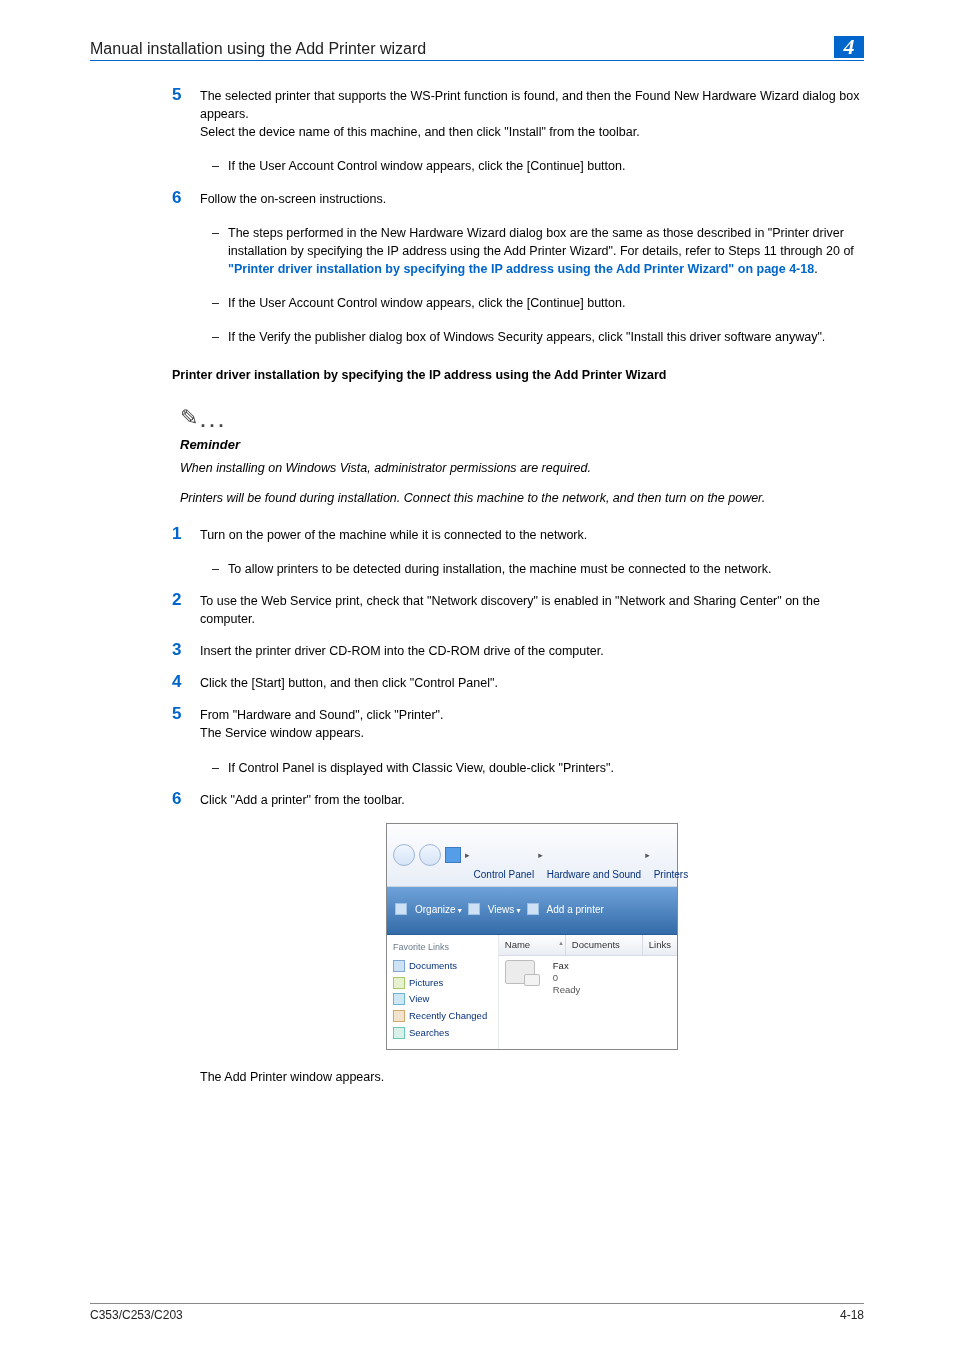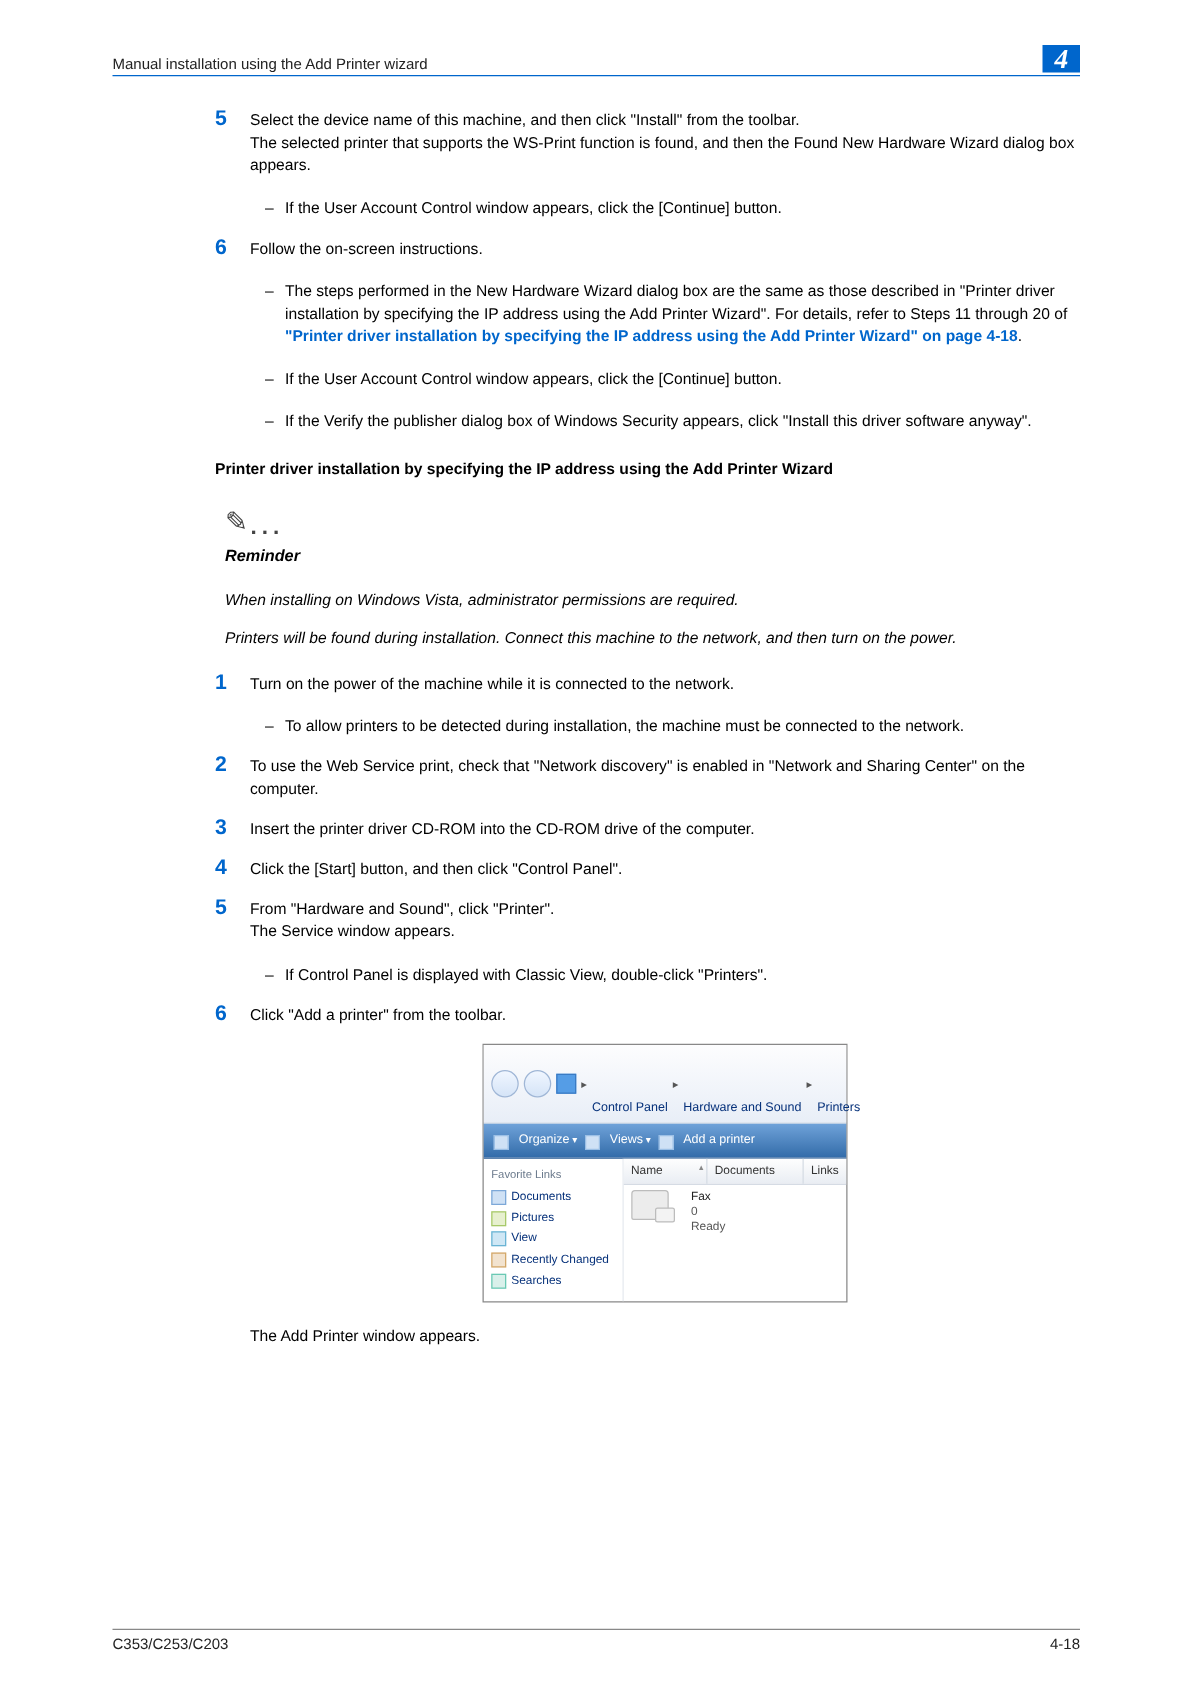--- a/index.html
+++ b/index.html
@@ -18,21 +18,21 @@
   }
   .header-row {
     display: flex;
     justify-content: space-between;
     align-items: flex-end;
     border-bottom: 1px solid #0066cc;
     padding-bottom: 2px;
     margin-bottom: 26px;
   }
   .header-title {
-    font-size: 12px;
+    font-size: 16px;
     color: #222;
   }
   .chapnum-box {
     background: #0066cc;
     color: #fff;
     font-weight: bold;
     font-style: italic;
     font-size: 22px;
     width: 30px;
     height: 22px;
@@ -100,21 +100,21 @@
     vertical-align: -2px;
   }
   .reminder-label {
     font-weight: bold;
     font-style: italic;
     font-size: 13px;
     margin-top: 2px;
   }
   .reminder-text {
     font-style: italic;
-    margin-top: 16px;
+    margin-top: 4px;
     font-size: 12.5px;
   }
   .screenshot {
     border: 1px solid #888;
     width: 290px;
     margin: 8px auto 18px auto;
     background: #fff;
     font-size: 10px;
     box-shadow: 0 0 0 1px #fff inset;
   }
@@ -136,23 +136,23 @@
   .bc-icon {
     width: 14px; height: 14px;
     background: #559de6;
     border: 1px solid #3a7bc4;
     flex: none;
   }
   .bc-arrow { font-size: 9px; color:#555; flex:none; }
   .bc-text { color: #06317a; font-size: 10px; white-space: nowrap; margin-top: 40px; }
   .ss-toolbar {
     display: flex;
-    align-items: flex-end;
+    align-items: flex-start;
     gap: 6px;
-    padding: 6px 8px;
+    padding: 16px 8px;
     background: linear-gradient(#6fa2d9, #336ca9);
     color: #fff;
     font-size: 10px;
     border-bottom: 1px solid #2a5c95;
   }
   .tb-drop::after { content: " ▾"; font-size: 8px; }
   .tb-iconbox {
     width: 10px; height: 10px;
     background: #cfe1f5;
     border: 1px solid #9cc0e6;
@@ -238,22 +238,22 @@
 
 <div class="header-row">
   <span class="header-title">Manual installation using the Add Printer wizard</span>
   <span class="chapnum-box">4</span>
 </div>
 
 <div class="content">
 
   <div class="step">
     <span class="step-num">5</span>
+    <div>The selected printer that supports the WS-Print function is found, and then the Found New Hardware Wizard dialog box appears.</div>
     <div>Select the device name of this machine, and then click "Install" from the toolbar.</div>
-    <div>The selected printer that supports the WS-Print function is found, and then the Found New Hardware Wizard dialog box appears.</div>
     <ul class="dash">
       <li>If the User Account Control window appears, click the [Continue] button.</li>
     </ul>
   </div>
 
   <div class="step">
     <span class="step-num">6</span>
     <div>Follow the on-screen instructions.</div>
     <ul class="dash">
       <li>

